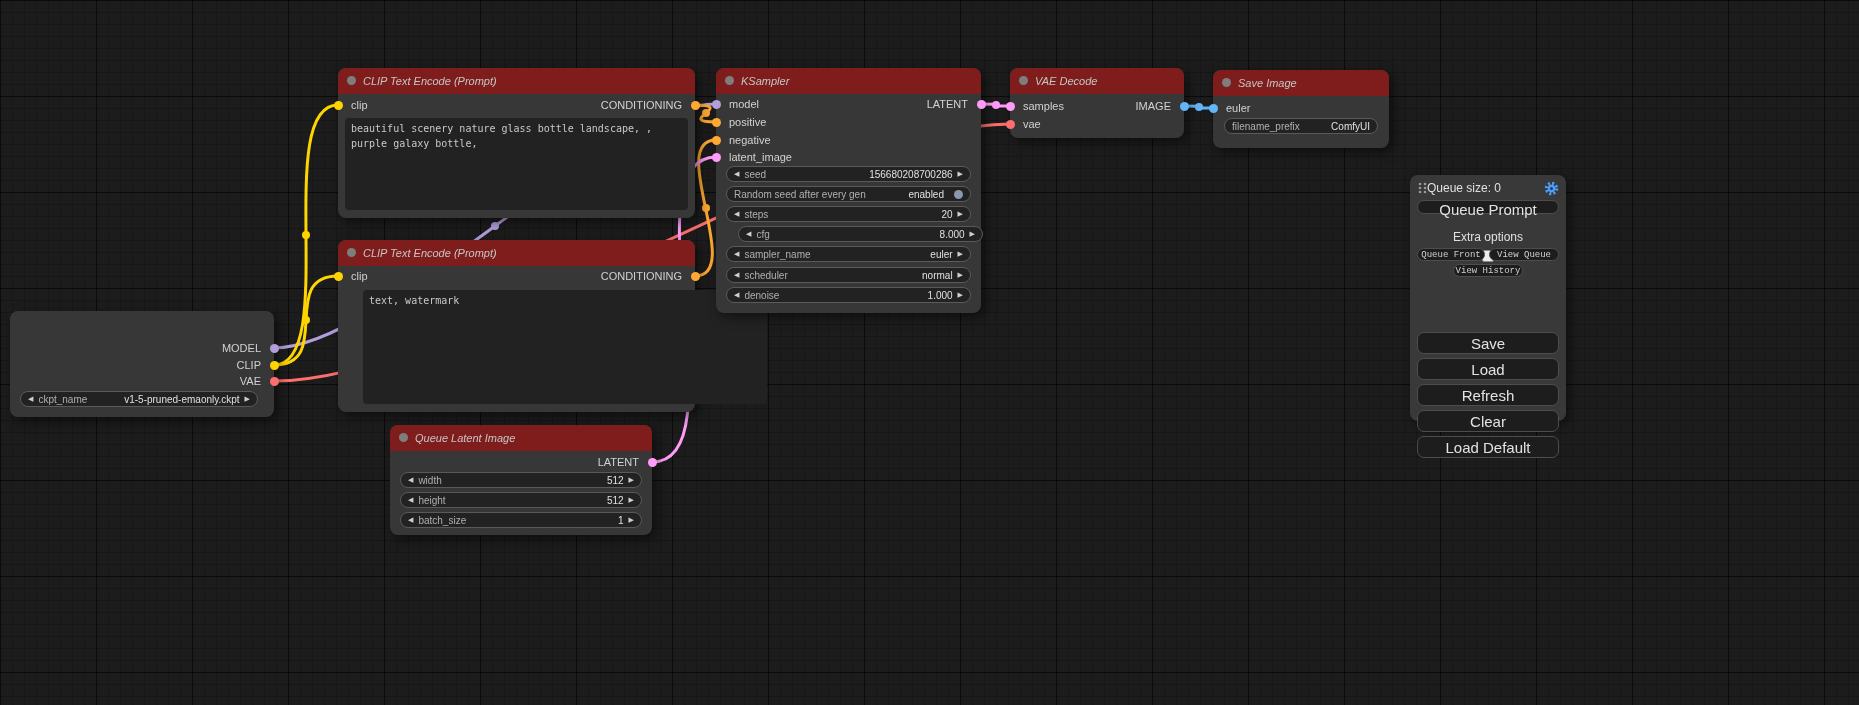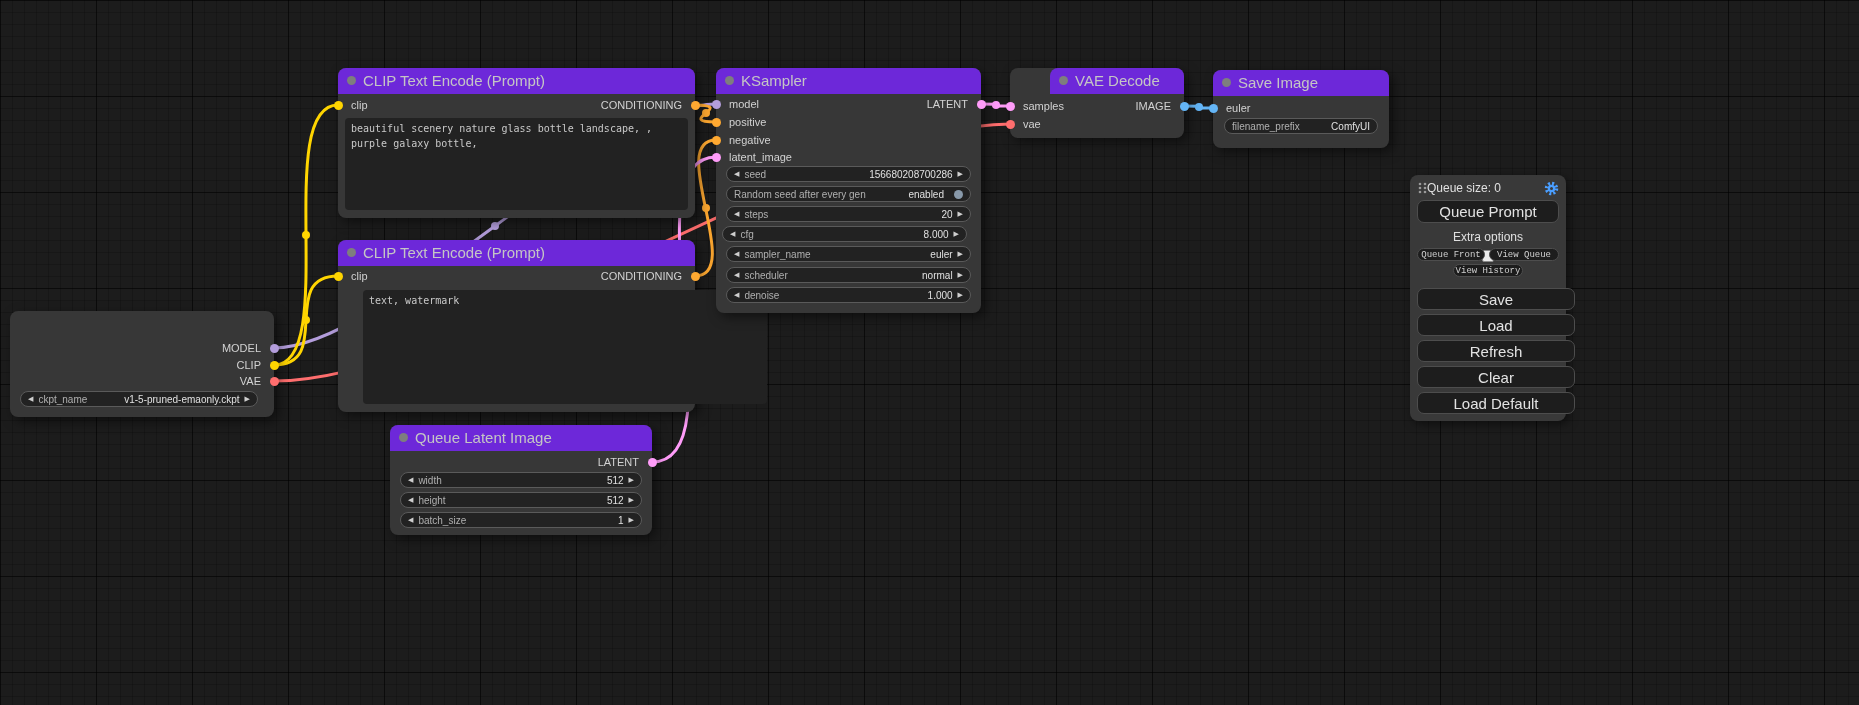--- a/index.html
+++ b/index.html
@@ -11,23 +11,23 @@
       linear-gradient(rgba(0,0,0,0.5) 1px, transparent 1px),
       linear-gradient(90deg, rgba(0,0,0,0.5) 1px, transparent 1px),
       linear-gradient(rgba(0,0,0,0.16) 1px, transparent 1px),
       linear-gradient(90deg, rgba(0,0,0,0.16) 1px, transparent 1px);
     background-size:96px 96px, 96px 96px, 12px 12px, 12px 12px; }
   #links { position:absolute; left:0; top:0; z-index:1; }
   #links path { fill:none; stroke-width:3; stroke-linecap:round; }
 
   .node { position:absolute; z-index:2; background:#373737; border-radius:8px;
     box-shadow:4px 4px 12px rgba(0,0,0,.5); }
-  .node-title { position:relative; height:26px; line-height:26px; background:#6d28d9;
-    border-radius:8px 8px 0 0; color:#c5c5c5; font-size:15px; padding-left:25px;
-    white-space:nowrap; overflow:hidden; }
+  .node-title { position:relative; height:26px; line-height:26px; background:#7f1d1d;
+    border-radius:8px 8px 0 0; color:#c5c5c5; font-size:11px; padding-left:25px;
+    white-space:nowrap; overflow:hidden;font-style:italic; }
   .title-dot { position:absolute; left:9px; top:8px; width:9px; height:9px;
     border-radius:50%; background:#7e7e7e; }
 
   .slot { position:absolute; left:0; right:0; height:16px; line-height:16px;
     font-size:11px; color:#d2d2d2; }
   .in-label { margin-left:13px; }
   .out-label { position:absolute; right:13px; top:0; }
   .dot { position:absolute; width:9px; height:9px; border-radius:50%; top:3.5px; }
   .dot.in { left:-4.5px; } .dot.out { right:-4.5px; }
   .c-model{background:#B39DDB} .c-clip{background:#FFD500} .c-vae{background:#FF6E6E}
@@ -47,23 +47,23 @@
     line-height:1.45; color:#c9c9c9; padding:4px 6px; resize:none; overflow:hidden; }
 
   #menu { position:absolute; z-index:3; left:1410px; top:175px; width:156px; height:246px;
     background:#393939; border-radius:8px; box-shadow:3px 3px 10px rgba(0,0,0,.5); }
   .menu-header { position:absolute; top:5px; left:7px; right:7px; height:16px;
     display:flex; align-items:center; }
   .queue-size { flex:1; text-align:left; font-size:12px; color:#e0e0e0; }
   .btn { position:absolute; background:#1d1d1d; border:1px solid #4d4d4d; border-radius:7px;
     color:#e2e2e2; text-align:center; font-size:15px; cursor:pointer;
     font-family:"Liberation Sans", sans-serif; padding:0; }
-  .btn.big { left:7px; width:158px; height:22px; }
+  .btn.big { left:7px; width:142px; height:22px;margin-top:44px; }
   .btn.small { height:13px; font-size:9px; line-height:10px; border-radius:9px; color:#cfcfcf;font-family:Liberation Mono, monospace; }
-  #btn-queue-prompt { left:7px; top:25px; width:142px; height:23px; }
+  #btn-queue-prompt { left:7px; top:25px; width:142px; height:14px; }
   .extra-row { position:absolute; top:55px; left:0; right:0; display:flex;
     justify-content:center; align-items:center; gap:6px; font-size:12px; color:#e0e0e0;flex-direction:column; }
   .checkbox { width:12px; height:12px; background:#ececec; border:1px solid #8a8a8a;
     border-radius:2px; }
   #btn-queue-front { left:7px;  top:73px; width:68px; }
   #btn-view-queue  { left:79px; top:73px; width:70px; }
   #btn-view-history{ left:43px; top:89px; width:70px; }
   #btn-save { top:113px; } #btn-load { top:139px; } #btn-refresh { top:165px; }
   #btn-clear { top:191px; } #btn-load-default { top:217px; }
 </style>
@@ -204,21 +204,21 @@
       <span class="wlabel">Random seed after every gen</span>
       <span class="wvalue">enabled</span>
       <span class="toggle-dot"></span>
     </div>
     <div class="widget" style="top:138px;left:10px;width:245px">
       <span class="arrow">◀</span>
       <span class="wlabel">steps</span>
       <span class="wvalue">20</span>
       <span class="arrow">▶</span>
     </div>
-    <div class="widget" style="top:158px;left:6px;width:245px">
+    <div class="widget" style="top:158px;left:22px;width:245px">
       <span class="arrow">◀</span>
       <span class="wlabel">cfg</span>
       <span class="wvalue">8.000</span>
       <span class="arrow">▶</span>
     </div>
     <div class="widget" style="top:178px;left:10px;width:245px">
       <span class="arrow">◀</span>
       <span class="wlabel">sampler_name</span>
       <span class="wvalue">euler</span>
       <span class="arrow">▶</span>
@@ -230,21 +230,21 @@
       <span class="arrow">▶</span>
     </div>
     <div class="widget" style="top:219px;left:10px;width:245px">
       <span class="arrow">◀</span>
       <span class="wlabel">denoise</span>
       <span class="wvalue">1.000</span>
       <span class="arrow">▶</span>
     </div>
   </div>
 
-  <div class="node" id="n-vae" style="left:1010px;top:68px;width:174px;height:70px;padding-left:40px;">
+  <div class="node" id="n-vae" style="left:1010px;top:68px;width:174px;height:70px;">
     <div class="node-title">
       <span class="title-dot"></span>
       <span>VAE Decode</span>
     </div>
     <div class="slot" style="top:30px">
       <span class="dot in c-latent"></span>
       <span class="in-label">samples</span>
       <span class="out-label">IMAGE</span>
       <span class="dot out c-image"></span>
     </div>

